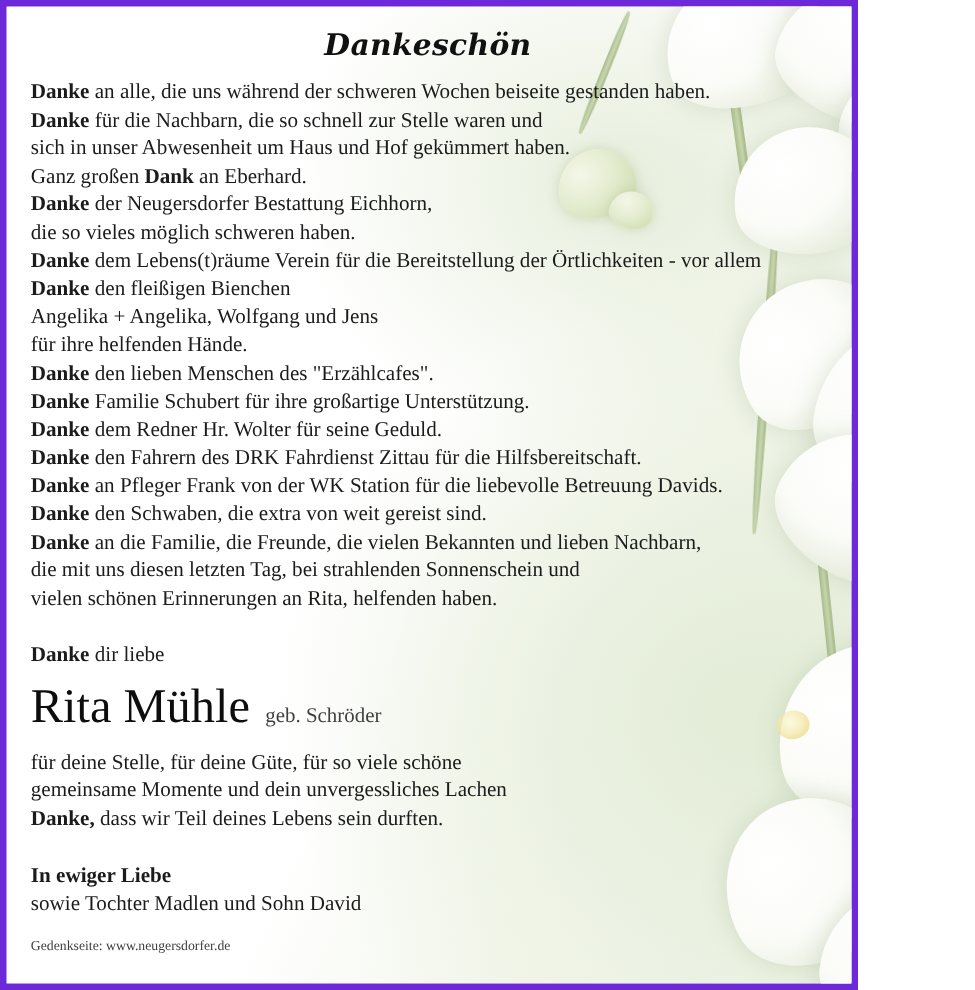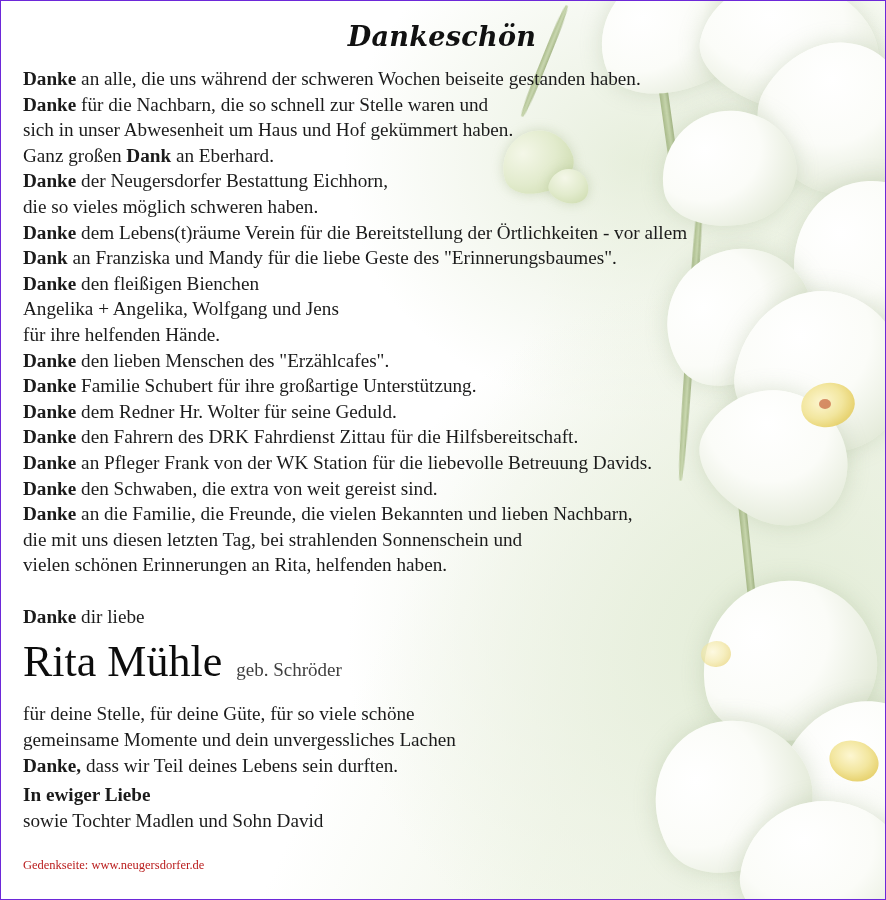--- a/index.html
+++ b/index.html
@@ -2,25 +2,25 @@
 <html><head>
 <meta charset="utf-8">
 <style>
   html, body {
     margin: 0;
     padding: 0;
     background: #ffffff;
   }
   #page {
     position: relative;
-    width: 886px;
+    width: 780px;
     height: 900px;
     overflow: hidden;
     background: #ffffff;
-    border: 1px solid #6d28d9;
+    border: 6px solid #6d28d9;
     box-sizing: border-box;
     font-family: "Liberation Serif", serif;
     color: #1b1b1b;
   }
   
   .bg {
     position: absolute;
     inset: 0;
     overflow: hidden;
     pointer-events: none;
@@ -108,31 +108,31 @@
   }
   .maiden {
     font-size: 19px;
     color: #404040;
   }
   .farewell {
     font-size: 19.2px;
     line-height: 25.6px;
   }
   .signoff {
-    margin-top: 4px;
+    margin-top: 26px;
     font-size: 19.2px;
     line-height: 25.6px;
   }
   .signoff .strong { font-weight: bold; }
   .footnote {
     position: absolute;
     left: 22px;
     bottom: 26px;
     font-size: 12.5px;
-    color: #b91c1c;
+    color: #404040;
     z-index: 3;
   }
 </style>
 </head>
 <body>
 
 <div id="page">
 
   <div class="bg">
     <div class="bg-wash"></div>
@@ -169,21 +169,20 @@
     <div class="title">Dankeschön</div>
 
     <div class="lines" id="thanks-block">
         <div class="line"><b>Danke</b> an alle, die uns während der schweren Wochen beiseite gestanden haben.</div>
         <div class="line"><b>Danke</b> für die Nachbarn, die so schnell zur Stelle waren und</div>
         <div class="line">sich in unser Abwesenheit um Haus und Hof gekümmert haben.</div>
         <div class="line">Ganz großen <b>Dank</b> an Eberhard.</div>
         <div class="line"><b>Danke</b> der Neugersdorfer Bestattung Eichhorn,</div>
         <div class="line">die so vieles möglich schweren haben.</div>
         <div class="line"><b>Danke</b> dem Lebens(t)räume Verein für die Bereitstellung der Örtlichkeiten - vor allem</div>
-        <div class="line"><b>Dank</b> an Franziska und Mandy für die liebe Geste des "Erinnerungsbaumes".</div>
         <div class="line"><b>Danke</b> den fleißigen Bienchen</div>
         <div class="line">Angelika + Angelika, Wolfgang und Jens</div>
         <div class="line">für ihre helfenden Hände.</div>
         <div class="line"><b>Danke</b> den lieben Menschen des "Erzählcafes".</div>
         <div class="line"><b>Danke</b> Familie Schubert für ihre großartige Unterstützung.</div>
         <div class="line"><b>Danke</b> dem Redner Hr. Wolter für seine Geduld.</div>
         <div class="line"><b>Danke</b> den Fahrern des DRK Fahrdienst Zittau für die Hilfsbereitschaft.</div>
         <div class="line"><b>Danke</b> an Pfleger Frank von der WK Station für die liebevolle Betreuung Davids.</div>
         <div class="line"><b>Danke</b> den Schwaben, die extra von weit gereist sind.</div>
         <div class="line"><b>Danke</b> an die Familie, die Freunde, die vielen Bekannten und lieben Nachbarn,</div>

